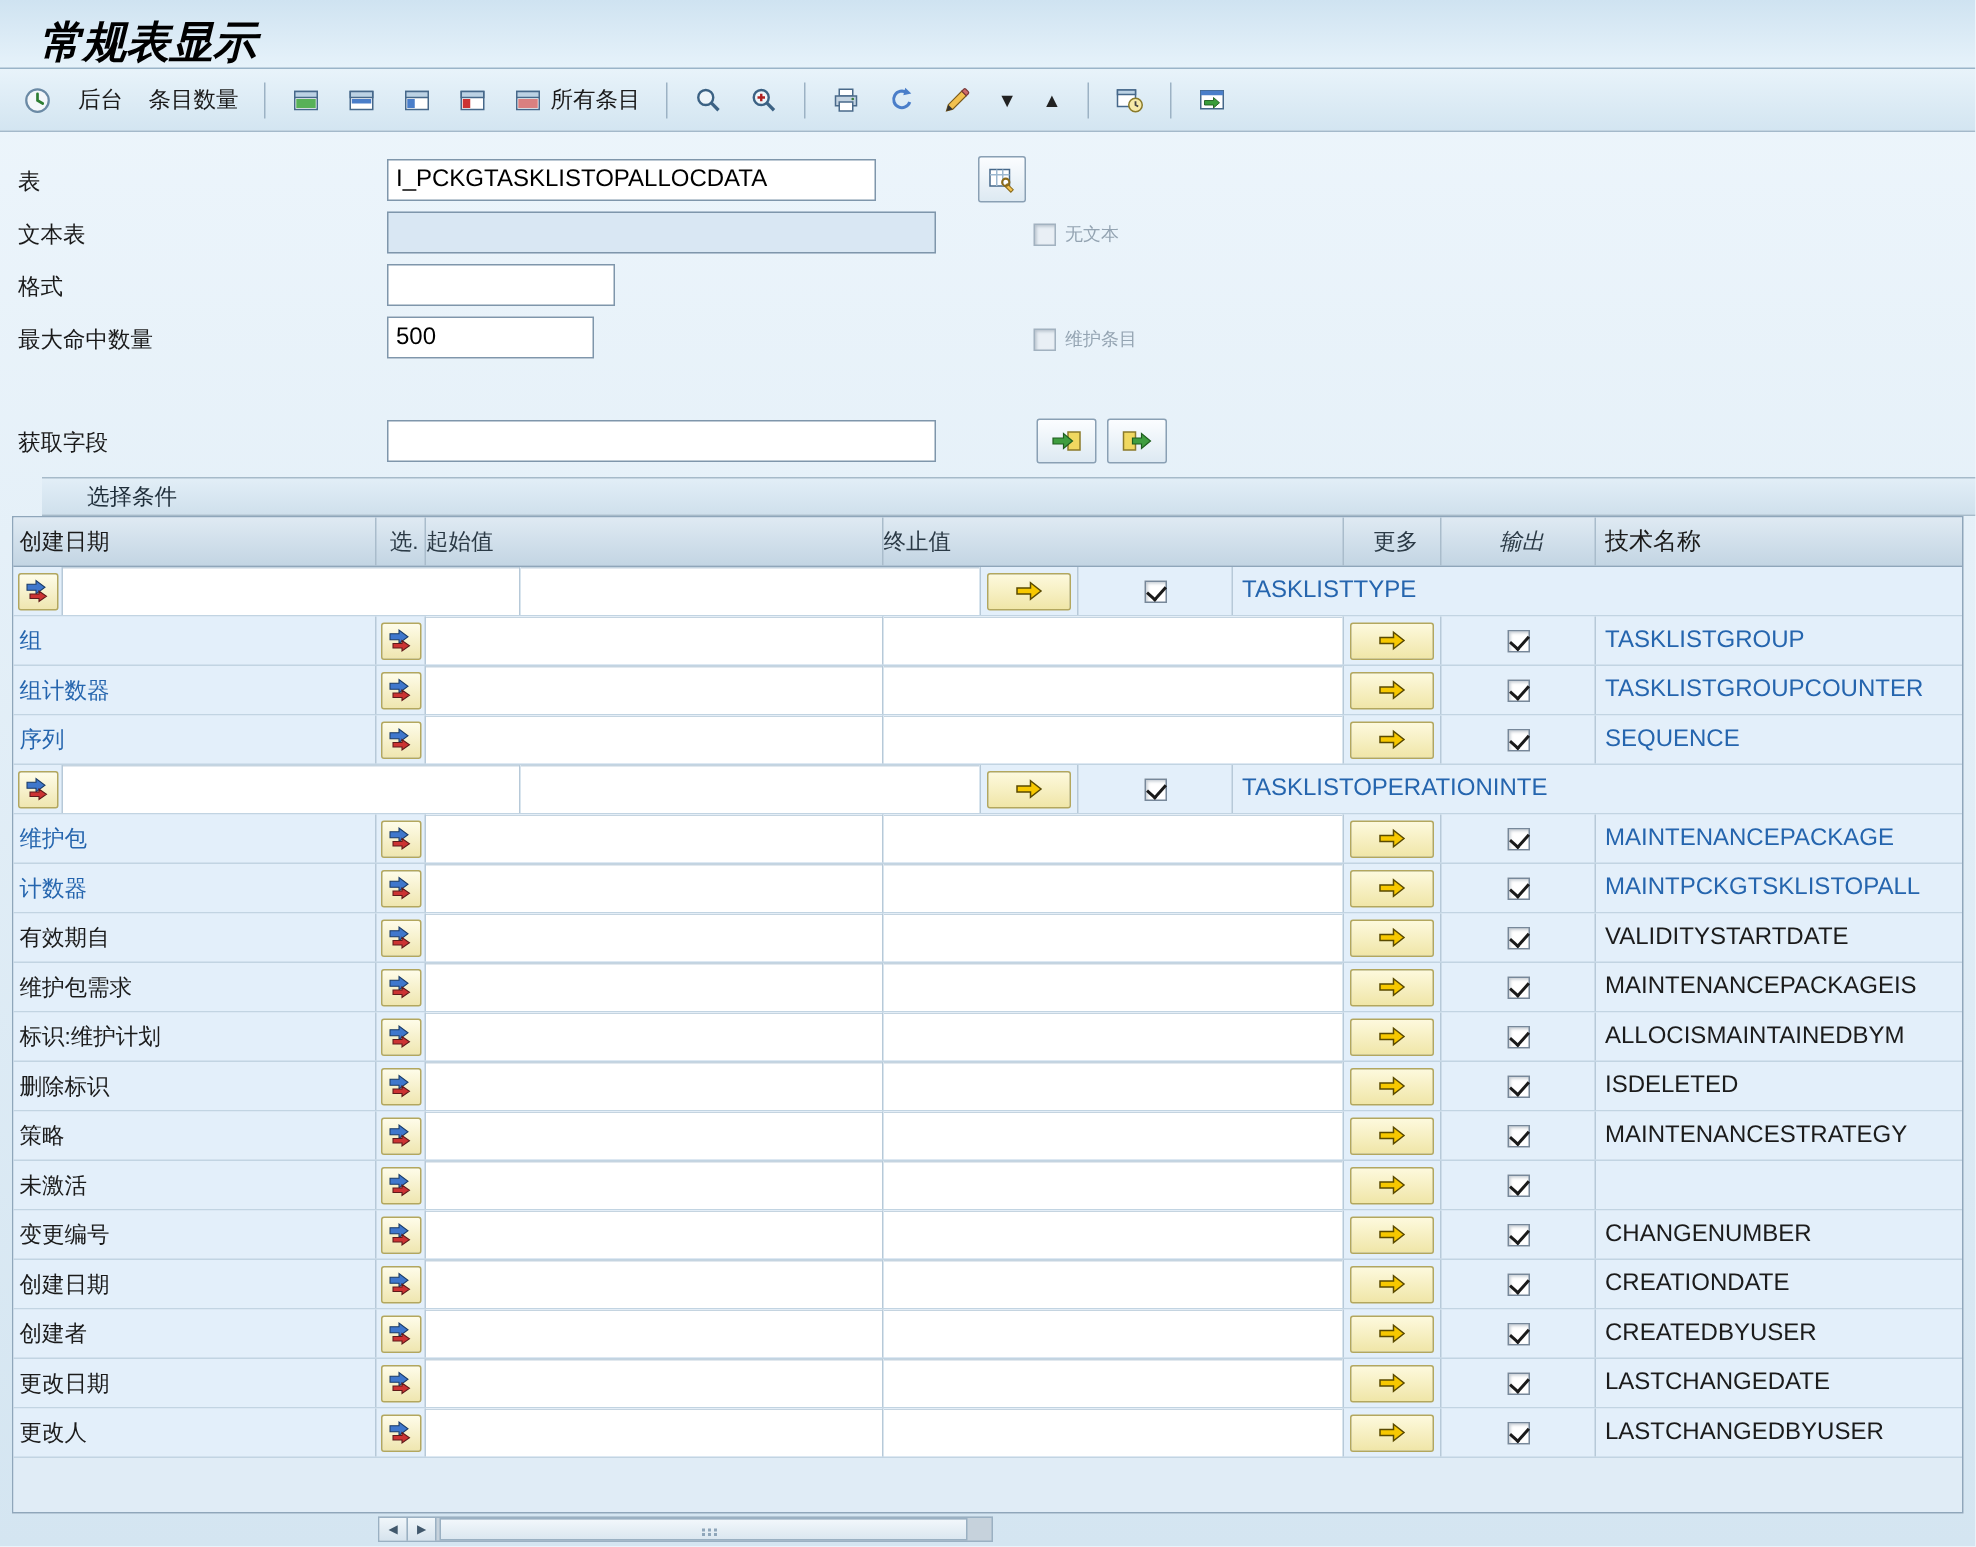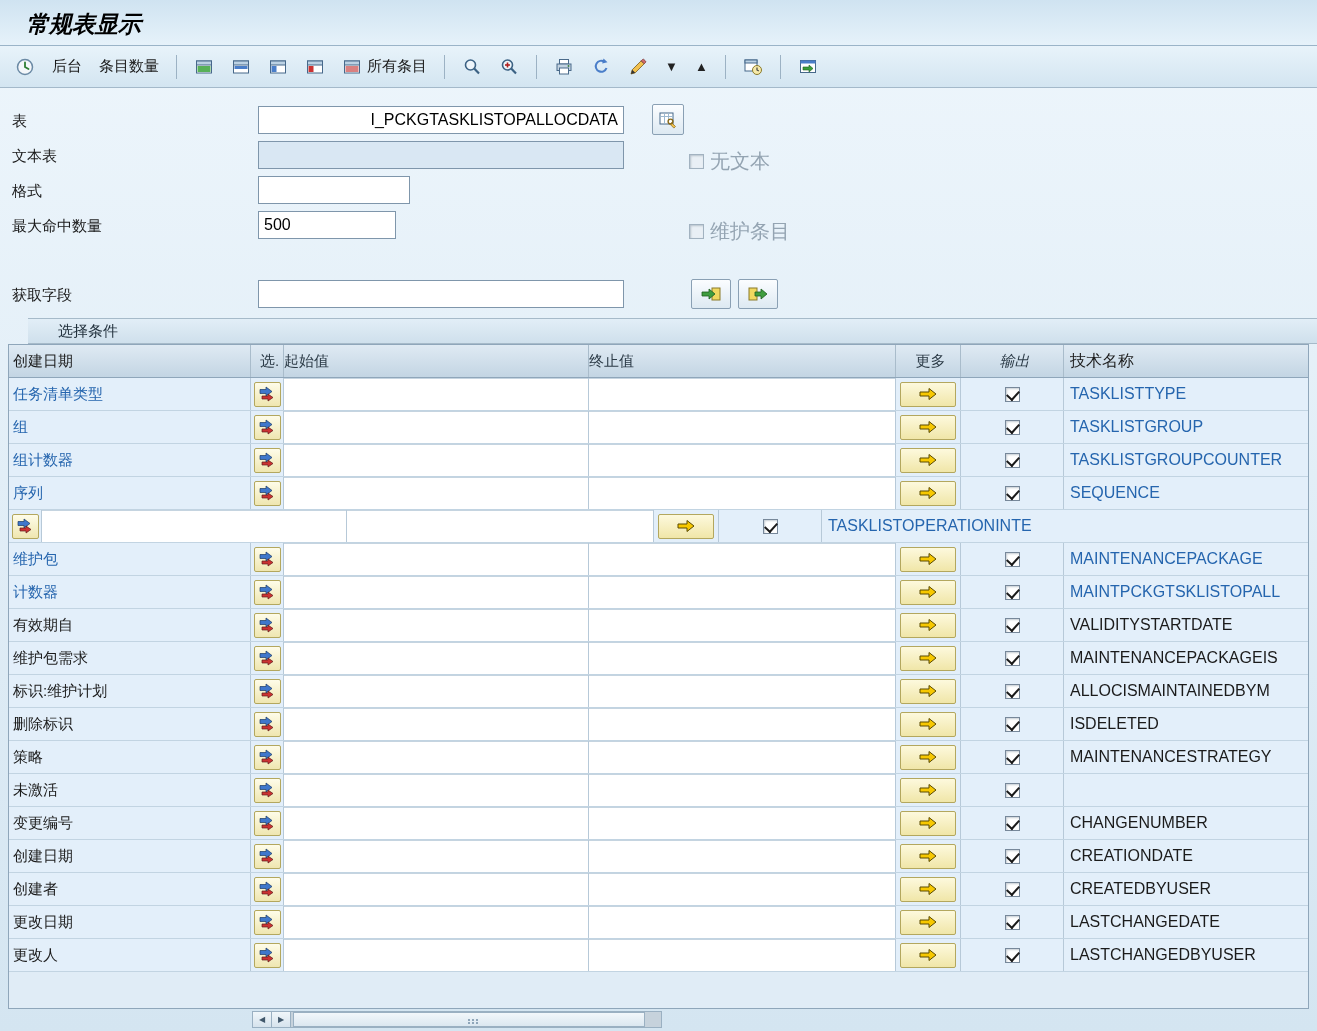--- a/index.html
+++ b/index.html
@@ -6,21 +6,21 @@
   html,body { width:1317px; height:1031px; }
   body { font-family:"Liberation Sans", sans-serif; background:#fff; }
   .screen { position:relative; width:1317px; height:1031px; overflow:hidden;
             background:linear-gradient(180deg,#eef6fc 0%,#d4e5f1 100%); color:#111; }
 
   
   .command-stub { position:absolute; left:30px; top:0; width:202px; height:9px;
                   background:#fff; border:1px solid #7f96ab; border-top:none; }
   .titlebar { position:absolute; left:0; top:0; width:100%; height:46px;
               background:linear-gradient(180deg,#cfe3f1,#e6f2fa); border-bottom:1px solid #9ab4c8; }
-  .title { position:absolute; left:26px; top:9px; font-size:23px; font-weight:bold;
+  .title { position:absolute; left:26px; top:9px; font-size:29px; font-weight:bold;
            font-style:italic; color:#000; }
 
   
   .toolbar { position:absolute; left:0; top:46px; width:100%; height:42px;
              display:flex; align-items:center; gap:7px; padding:0 10px;
              background:linear-gradient(180deg,#e8f3fa,#d3e5f1); border-bottom:1px solid #a4b9ca; }
   .tb-btn { display:flex; align-items:center; gap:5px; padding:2px 4px; border:1px solid transparent;
             background:transparent; cursor:pointer; font-family:inherit; font-size:15px; color:#1a1a1a; border-radius:2px;justify-content:center; }
   .tb-sep { width:1px; height:24px; background:#9cb2c4; margin:0 5px; flex:0 0 1px; }
   .icon svg { display:block; }
@@ -33,21 +33,21 @@
   .form-input:disabled { background:#d9e7f3; }
   .form-btn { position:absolute; display:flex; align-items:center; justify-content:center;
               background:linear-gradient(180deg,#fbfdff,#dde9f2); border:1px solid #8aa0b4;
               border-radius:2px; cursor:pointer; }
   .checkbox { position:relative; display:inline-block; width:15px; height:15px; background:#fff;
               border:1px solid #77889a; box-shadow:inset 1px 1px 2px rgba(90,110,130,.35); }
   .checkbox.checked::after { content:""; position:absolute; left:3px; top:0px; width:6px; height:10px;
               border-right:2px solid #1a1a1a; border-bottom:2px solid #1a1a1a; transform:rotate(42deg); }
   .checkbox.disabled { background:#e9eff5; border-color:#a2b2c0; }
   .cb-wrap { position:absolute; display:flex; align-items:center; gap:6px; }
-  .cb-label { font-size:20px; color:#94a4b2; }
+  .cb-label { font-size:12px; color:#94a4b2; }
 
   
   .section-bar { position:absolute; left:0; top:318px; width:100%; height:26px;
                  background:linear-gradient(180deg,#e2eef7,#cfe0ec);
                  border-top:1px solid #a6bac9; border-bottom:1px solid #a6bac9;
                  display:flex; align-items:center; padding-left:30px; font-size:15px; color:#1f2e3a;margin-left:28px; }
 
   
   .seltable { position:absolute; left:8px; top:344px; width:1301px; background:#e3effa;
               border:1px solid #8fa6ba; }
@@ -235,21 +235,21 @@
             <rect x="2.5" y="3.5" width="15" height="12" fill="#fff" stroke="#46688a"></rect>
             <rect x="2.5" y="3.5" width="15" height="3" fill="#4a7ec9"></rect>
             <path d="M5 10h6V8l4 3.5-4 3.5v-2H5z" fill="#3a9d3a" stroke="#1e5e1e" stroke-width="0.6"></path>
           </svg>
       </span>
     </button>
   </div>
 
   <div>
     <span class="form-label" style="left:12px; top:112px;">表</span>
-    <input class="form-input" style="left: 258px; top: 106px; width: 366px; text-align: right;" value="I_PCKGTASKLISTOPALLOCDATA">
+    <input class="form-input" style="left: 258px; top: 106px; width: 326px;" value="I_PCKGTASKLISTOPALLOCDATA">
     <button class="form-btn" style="left:652px; top:104px; width:32px; height:31px;">
       <span class="icon">
         <svg width="20" height="20" viewBox="0 0 20 20">
             <rect x="2" y="3" width="13" height="11" fill="#fff" stroke="#46688a"></rect>
             <path d="M2 6.5h13M6.5 3v11M10.5 3v11" stroke="#9db8cf"></path>
             <path d="M13.5 12.5l4 4-1.6 1.6-4-4z" fill="#f2c14e" stroke="#8a6a1a" stroke-width="0.7"></path>
             <circle cx="12.5" cy="11.5" r="2.4" fill="none" stroke="#8a6a1a" stroke-width="1.4"></circle>
           </svg>
       </span>
     </button>
@@ -300,21 +300,20 @@
       <div class="th c-name">创建日期</div>
       <div class="th c-sel">选.</div>
       <div class="th c-from">起始值</div>
       <div class="th c-to">终止值</div>
       <div class="th c-more">更多</div>
       <div class="th c-out">输出</div>
       <div class="th c-tech">技术名称</div>
     </div>
     <div>
     <div class="trow">
-      <div class="cell c-name key">任务清单类型</div>
       <div class="cell c-sel">
         <button class="sel-btn">
           <span class="icon">
             <svg width="18" height="16" viewBox="0 0 18 16">
                   <path d="M2 3.5h6V1l6 4.5L8 10V7.5H2z" fill="#3f77cc" stroke="#1a3a66" stroke-width="0.7"></path>
                   <path d="M4 10h6V8l5 3.5L10 15v-2H4z" fill="#cc3333" stroke="#5e1a1a" stroke-width="0.7"></path>
                 </svg>
           </span>
         </button>
       </div>

